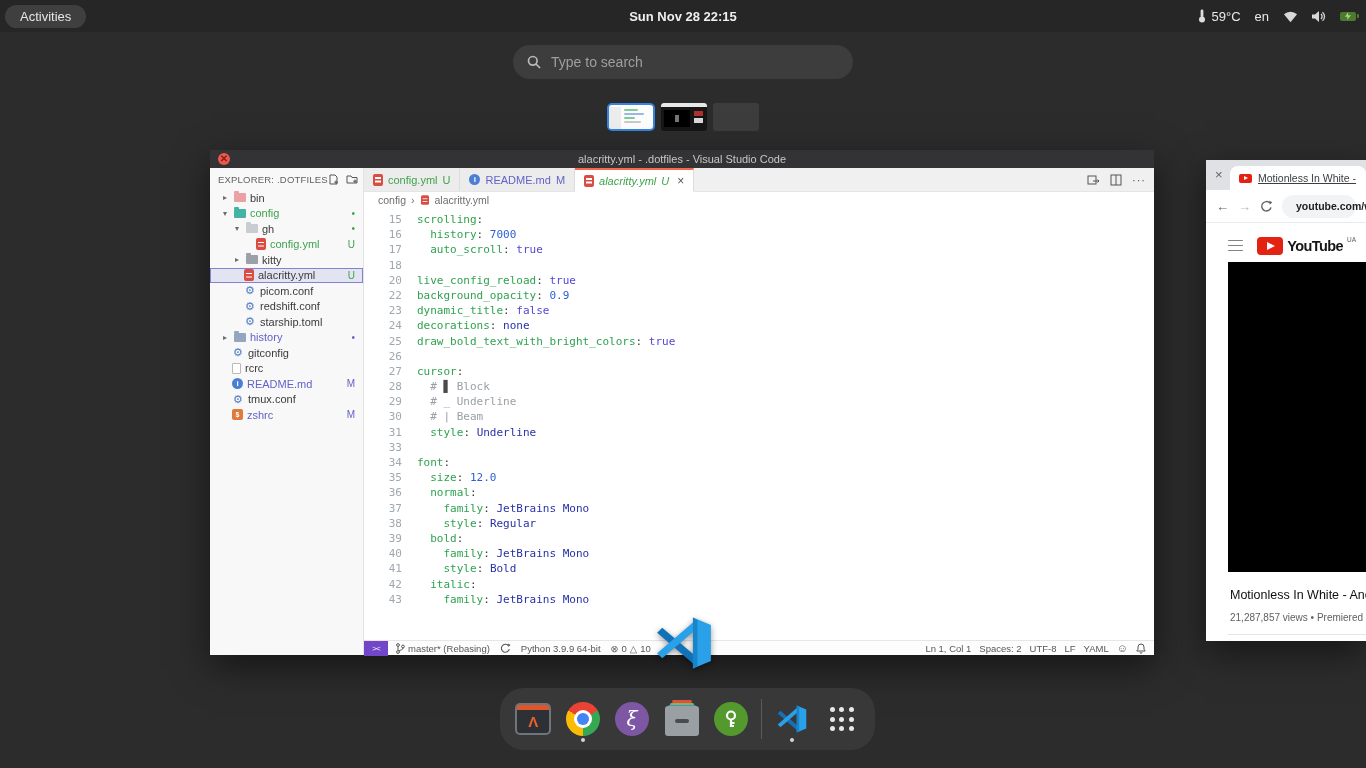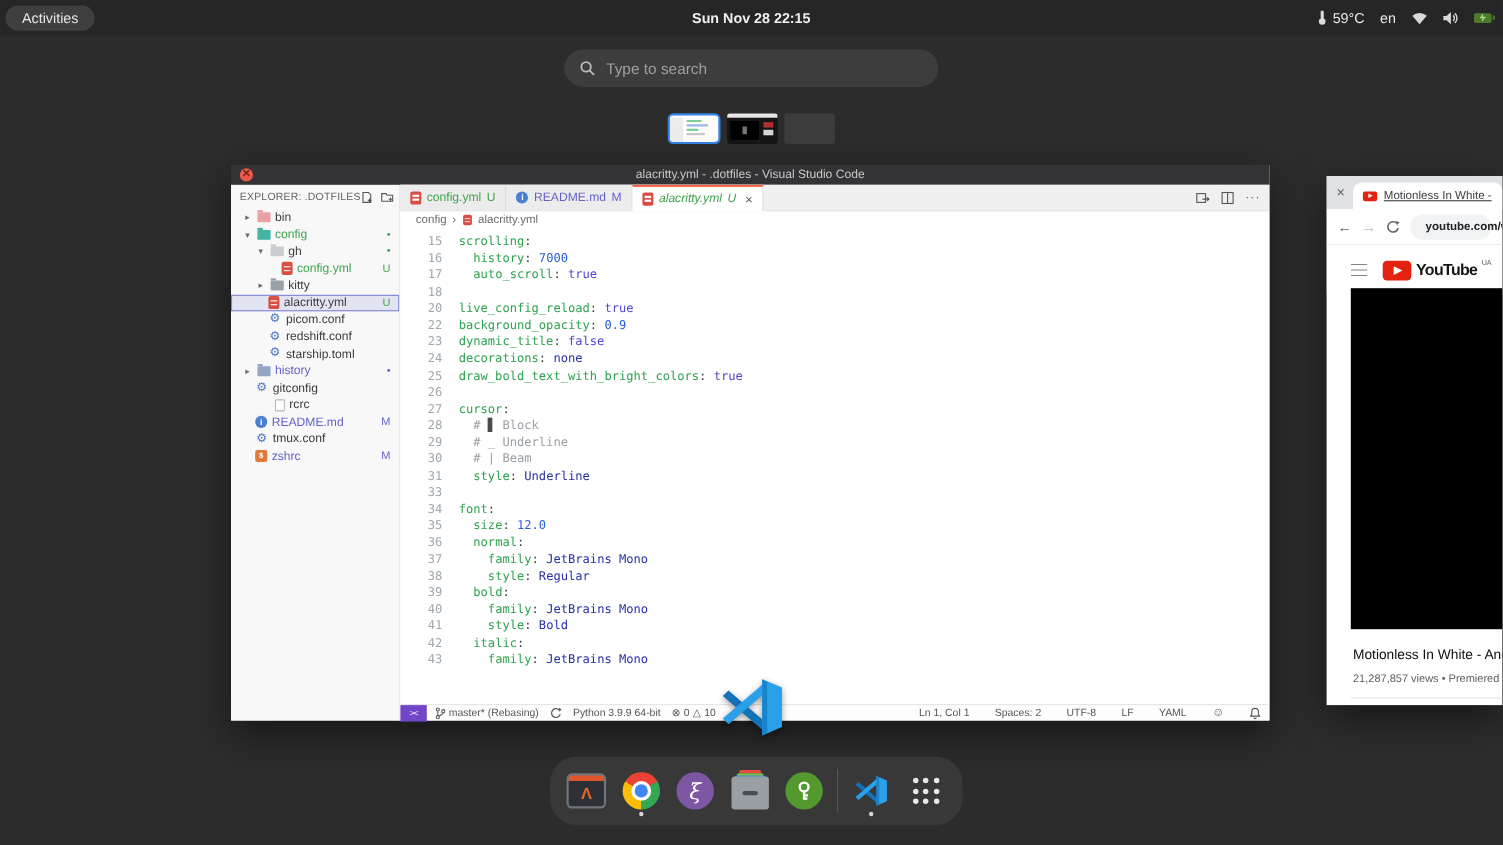--- a/index.html
+++ b/index.html
@@ -93,21 +93,21 @@
   .tok-key { color:#2fa24f; } .tok-num { color:#2a5fd3; } .tok-bool { color:#5147d2; }
   .tok-str { color:#2730a6; } .tok-com { color:#9aa0a5; } .tok-punc { color:#3b3b3b; }
   .tok-blk { color:#4a4a4a; } .tok-ws { }
 
   .statusbar { height:15px; background:#fdfdfd; border-top:1px solid #e6e6e6; display:flex; align-items:center;
                font-size:9.5px; color:#565656; flex:0 0 auto; }
   .sb-remote { height:15px; width:24px; background:#7146c8; color:#fff; display:flex; align-items:center; justify-content:center;
                font-size:8px; letter-spacing:-1px; }
   .sb-left { display:flex; align-items:center; gap:10px; margin-left:8px; }
   .sb-group { display:flex; align-items:center; gap:3px; }
-  .sb-right { margin-left:auto; display:flex; align-items:center; gap:23px; margin-right:8px; }
+  .sb-right { margin-left:auto; display:flex; align-items:center; gap:8px; margin-right:8px; }
   .statusbar svg { display:block; }
 
   
   .win-appicon { position:absolute; left:652px; top:611px; width:64px; height:64px; z-index:5; filter:drop-shadow(0 2px 3px rgba(0,0,0,.4)); }
 
   
   .chrome-win { left:1206px; top:160px; width:160px; height:481px; background:#fff; overflow:hidden; }
   .tabstrip { height:30px; background:#dfe1e5; position:relative; }
   .ts-close { position:absolute; left:9px; top:7px; color:#5f6368; font-size:13px; }
   .c-tab { position:absolute; left:24px; right:0; top:6px; bottom:0; background:#fff; border-radius:8px 8px 0 0;
@@ -293,21 +293,21 @@
           <div class="tree-row" style="padding-left: 10px;">
             <span class="chev">▸</span>
             <span class="fi fi-folder" style="background: rgb(147, 165, 192);"></span>
             <span class="tname c-purple">history</span>
             <span class="tbadge-col c-purple">•</span>
           </div>
           <div class="tree-row" style="padding-left: 22px;">
             <span class="fi fi-gear">⚙</span>
             <span class="tname c-dark">gitconfig</span>
           </div>
-          <div class="tree-row" style="padding-left: 40px;">
+          <div class="tree-row" style="padding-left: 22px;">
             <span class="fi fi-file"></span>
             <span class="tname c-dark">rcrc</span>
           </div>
           <div class="tree-row" style="padding-left: 22px;">
             <span class="fi fi-info">i</span>
             <span class="tname c-purple">README.md</span>
             <span class="tbadge-col c-purple">M</span>
           </div>
           <div class="tree-row" style="padding-left: 22px;">
             <span class="fi fi-gear">⚙</span>

